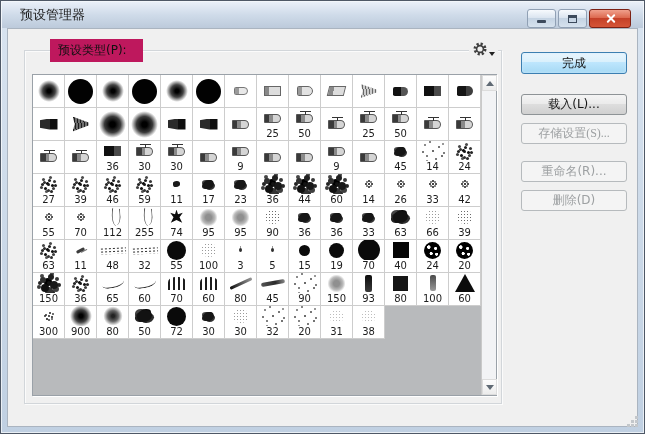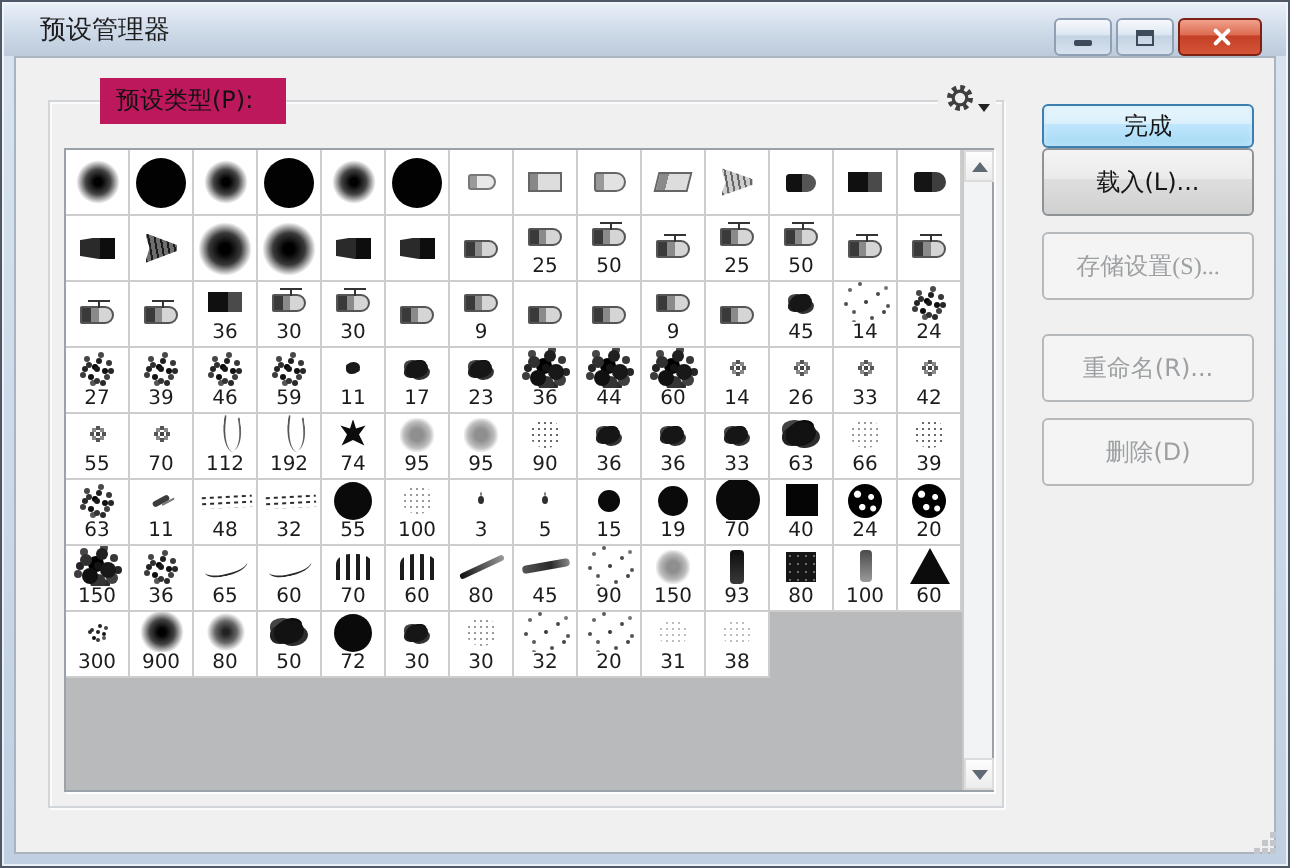--- a/index.html
+++ b/index.html
@@ -64,21 +64,21 @@
   
   .btncol{position:absolute;left:513px;top:23px;width:106px;}
   .btn{display:block;width:106px;height:22px;font-size:12px;color:#151515;
     font-family:"DejaVu Sans","Liberation Sans",sans-serif;
     border:1px solid #8e9396;border-radius:3px;
     background:linear-gradient(#f4f4f4,#ebebeb 45%,#dedede 46%,#d0d0d0);cursor:default;padding:0;}
   .btn.primary{border-color:#3c7fb1;
     background:linear-gradient(#eaf6fd,#d9f0fc 45%,#bee6fd 46%,#a6d9f4);
     box-shadow:inset 0 0 3px #cfeafc;}
   .btn.disabled{background:#f4f4f4;border-color:#b6babd;color:#9da0a2;box-shadow:none;}
-  .mb20{} .mb8{margin-bottom:8px;} .mb17{margin-bottom:17px;font-family:Liberation Serif, serif;} .h21{height:34px;}
+  .mb20{margin-bottom:20px;} .mb8{margin-bottom:8px;} .mb17{margin-bottom:17px;font-family:Liberation Serif, serif;} .h21{height:21px;}
   
   .grip{position:absolute;right:3px;bottom:3px;width:3px;height:3px;background:#c3c7cb;
     box-shadow:-4px 4px 0 #c3c7cb,4px -4px 0 #c3c7cb,0 4px 0 #c3c7cb,4px 0 0 #c3c7cb,4px 4px 0 #c3c7cb,-4px 0 0 transparent;}
   
   .bi{position:relative;display:block;}
   .i-soft{width:22px;height:22px;background:radial-gradient(circle,#000 12%,#444 40%,rgba(0,0,0,0) 70%);}
   .i-softlg{width:27px;height:27px;background:radial-gradient(circle,#000 14%,#3a3a3a 42%,rgba(0,0,0,0) 70%);}
   .i-softsm{width:20px;height:20px;background:radial-gradient(circle,#222 10%,#666 38%,rgba(0,0,0,0) 68%);}
   .i-hard{width:25px;height:25px;border-radius:50%;background:#020202;}
   .i-c12{width:11px;height:11px;border-radius:50%;background:#0a0a0a;}
@@ -493,21 +493,21 @@
           <div class="cell">
             <div class="iw">
               <span class="bi i-grass"></span>
             </div>
             <div class="num">112</div>
           </div>
           <div class="cell">
             <div class="iw">
               <span class="bi i-grass"></span>
             </div>
-            <div class="num">192</div>
+            <div class="num">255</div>
           </div>
           <div class="cell">
             <div class="iw">
               <span class="bi i-leaf"></span>
             </div>
             <div class="num">74</div>
           </div>
           <div class="cell">
             <div class="iw">
               <span class="bi i-blobg"></span>

